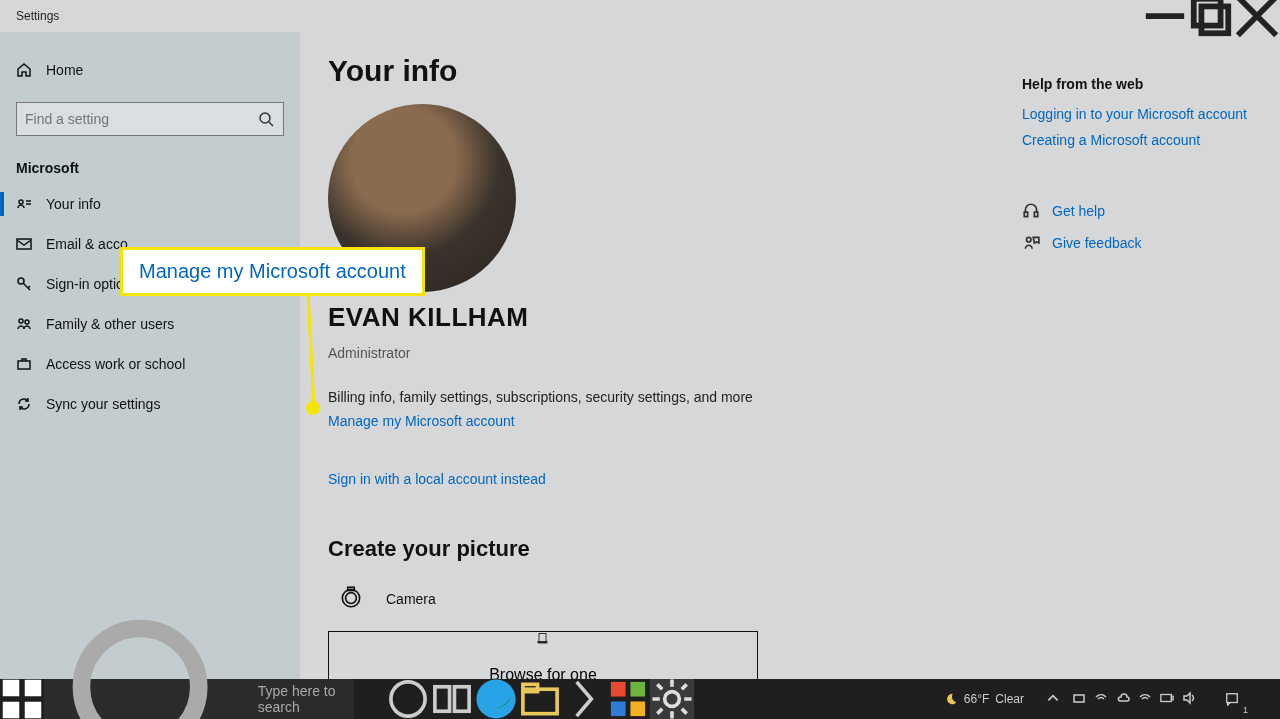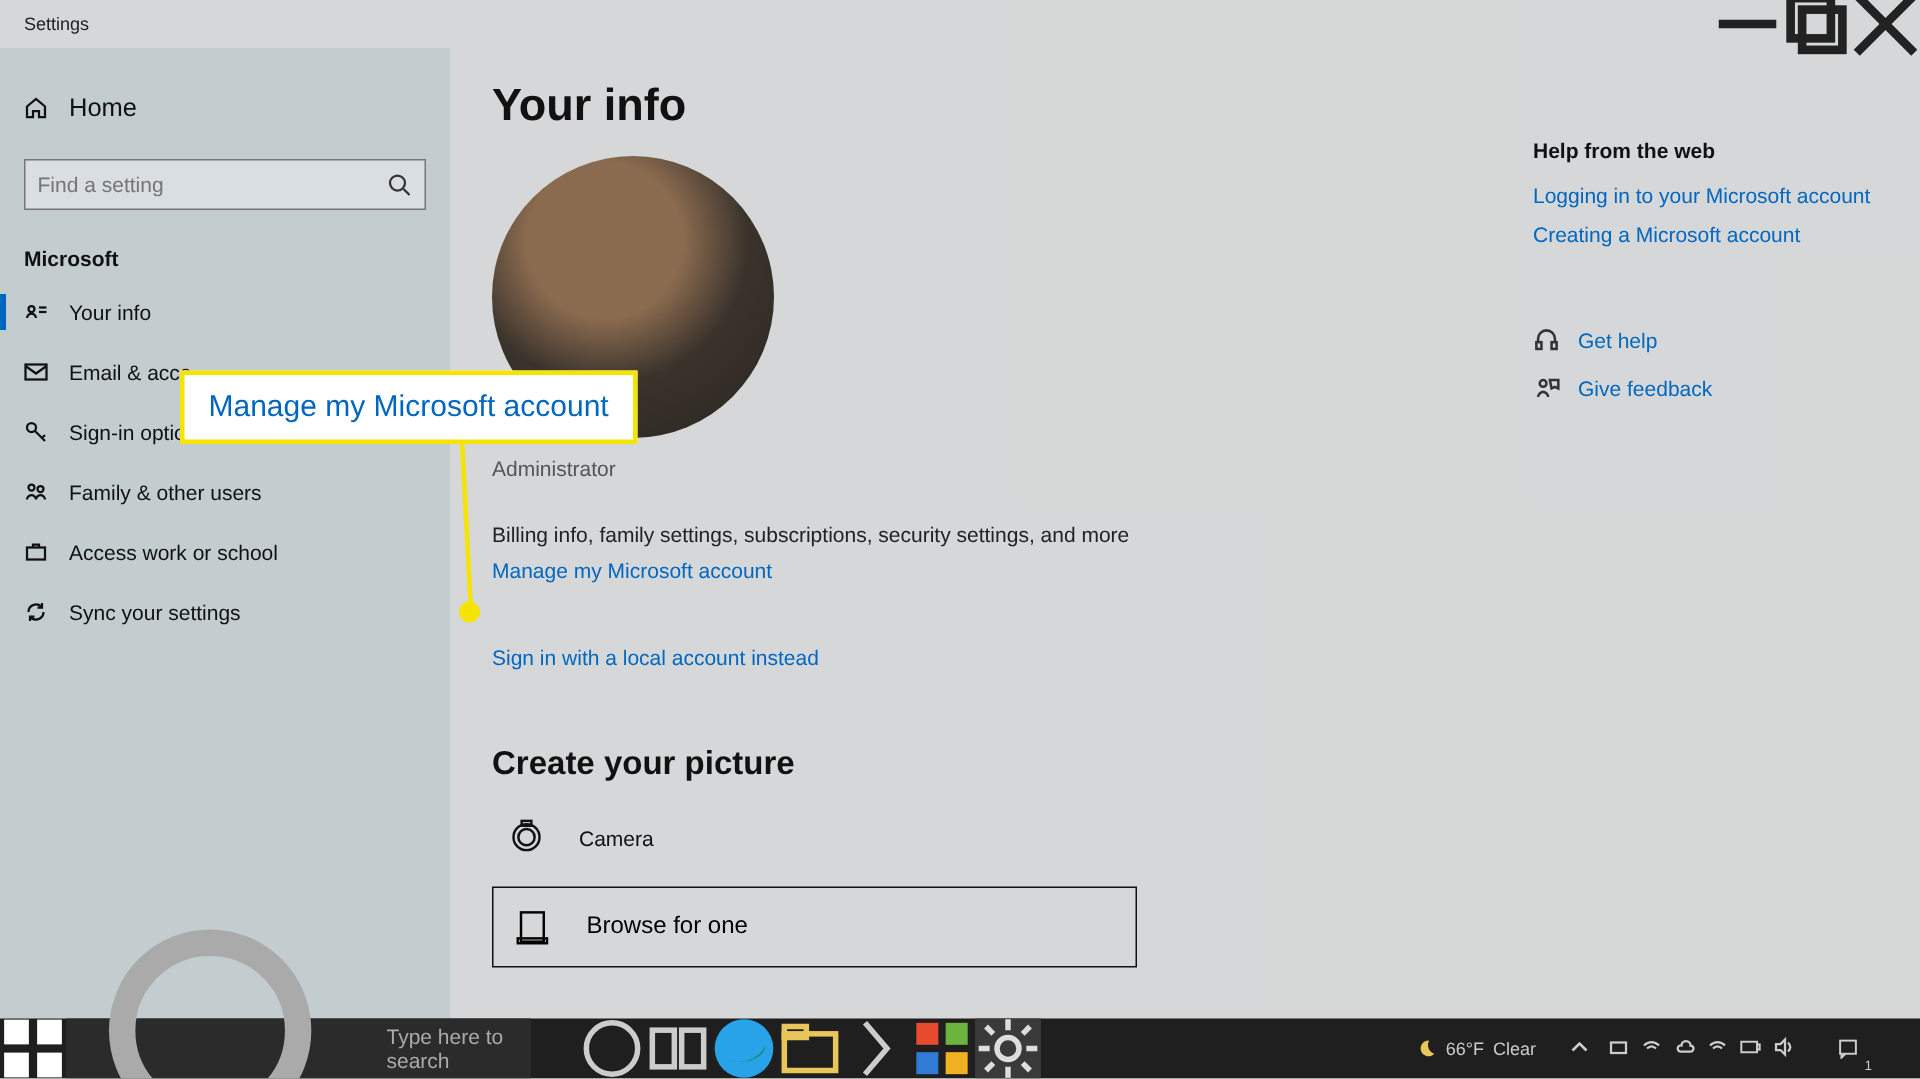--- a/index.html
+++ b/index.html
@@ -8,46 +8,46 @@
   .overlay { position: absolute; inset:0; background: rgba(20,35,45,0.08); pointer-events:none; }
 
   
   .titlebar { position:absolute; top:0; left:0; right:0; height:32px; display:flex; align-items:center; justify-content:space-between; padding-left:16px; }
   .titlebar .title { font-size:12px; color:#222; }
   .win-controls { display:flex; }
   .win-controls .ctl { width:46px; height:32px; display:flex; align-items:center; justify-content:center; color:#222; font-size:12px; }
 
   
   .sidebar { position:absolute; top:32px; left:0; width:300px; bottom:40px; background: rgba(160,185,195,0.35); padding-top:20px; }
-  .side-home { display:flex; align-items:center; gap:14px; padding: 10px 16px; font-size:17px; color:#111; }
+  .side-home { display:flex; align-items:center; gap:14px; padding: 10px 16px; font-size:14px; color:#111; }
   .search-wrap { margin: 14px 16px 10px; position:relative; }
   .search-wrap input { width: 268px; height:34px; border:1px solid #777; background:#d8dee1; padding:0 34px 0 8px; font-size:14px; color:#555; }
   .search-wrap .mag { position:absolute; right:10px; top:9px; width:16px; height:16px; color:#333; }
   .section-label { padding: 14px 16px 8px; font-size:14px; font-weight:600; color:#111; }
   .nav-item { display:flex; align-items:center; gap:14px; padding: 12px 16px; font-size:14px; color:#111; position:relative; }
   .nav-item.active::before { content:""; position:absolute; left:0; top:8px; bottom:8px; width:4px; background:#0067c0; }
   .nav-item svg, .side-home svg { width:16px; height:16px; flex:0 0 16px; color:#111; }
 
   
   .main { position:absolute; top:32px; left:300px; right:0; bottom:40px; padding: 22px 28px 0; overflow:hidden; }
   .page-title { font-size:30px; font-weight:600; color:#111; margin-bottom:16px; }
   .avatar { width:188px; height:188px; border-radius:50%; background: radial-gradient(circle at 40% 30%, #8b6b4f 0 30%, #3a332c 55%, #2a2520 100%); border: none; }
   .user-name { margin-top:10px; font-size:26px; font-weight:700; letter-spacing:0.5px; color:#111; }
   .role { margin-top:12px; font-size:14px; color:#555; }
   .desc { margin-top:28px; font-size:14px; color:#222; }
   .link { color:#0067c0; font-size:14px; cursor:pointer; }
   .link.mtop6 { margin-top:8px; display:inline-block; }
   .signinlocal { margin-top:40px; }
   .subhead { margin-top:48px; font-size:22px; font-weight:600; color:#111; }
   .option-row { display:flex; align-items:center; gap:22px; padding:12px 10px; margin-top:10px; font-size:14px; color:#111; }
-  .browse-box { border:1px solid #111; width:430px; height:54px; display:flex; align-items:center; gap:22px; padding:0 14px; margin-top:6px; }
+  .browse-box { border:1px solid #111; width:430px; height:54px; display:flex; align-items:center; gap:22px; padding:0 14px; margin-top:6px;flex-direction:column; }
   .cam-icon svg, .browse-box svg { width:26px; height:26px; }
 
   
-  .help { position:absolute; top:92px; right:28px; width:230px; font-size:14px; }
+  .help { position:absolute; top:76px; right:28px; width:230px; font-size:14px; }
   .help .hhead { font-weight:600; margin-bottom:14px; color:#111; }
   .help .hlink { color:#0067c0; margin-bottom:10px; display:block; }
   .help .hrow { display:flex; align-items:center; gap:12px; margin-top:14px; color:#0067c0; }
   .help .hrow svg { color:#333; width:18px; height:18px; }
 
   
   .callout { position:absolute; left:120px; top:247px; background:#fff; border:3px solid #f5e400; padding:10px 16px; font-size:20px; color:#0067c0; font-weight:400; z-index:10; }
   .callout-line { position:absolute; left:306px; top:293px; width:36px; height:120px; z-index:9; pointer-events:none; }
   .callout-dot { position:absolute; left:306px; top:401px; width:14px; height:14px; border-radius:50%; background:#f5e400; z-index:9; }
 
@@ -156,20 +156,21 @@
           <path d="M3 8a5 5 0 0 1 9-3M13 8a5 5 0 0 1-9 3"></path>
           <path d="M12 2v3h-3M4 14v-3h3"></path>
         </svg>
       <span>Sync your settings</span>
     </div>
   </div>
 
   <div class="main">
     <div class="page-title">Your info</div>
     <div class="avatar"></div>
+    <div class="user-name">EVAN KILLHAM</div>
     <div class="role">Administrator</div>
     <div class="desc">Billing info, family settings, subscriptions, security settings, and more</div>
     <a class="link mtop6">Manage my Microsoft account</a>
     <div class="signinlocal"><a class="link">Sign in with a local account instead</a></div>
     <div class="subhead">Create your picture</div>
 
     <div class="option-row">
       <span class="cam-icon"><svg viewBox="0 0 24 24">
             <circle cx="12" cy="13" r="5"></circle>
             <circle cx="12" cy="13" r="8"></circle>

